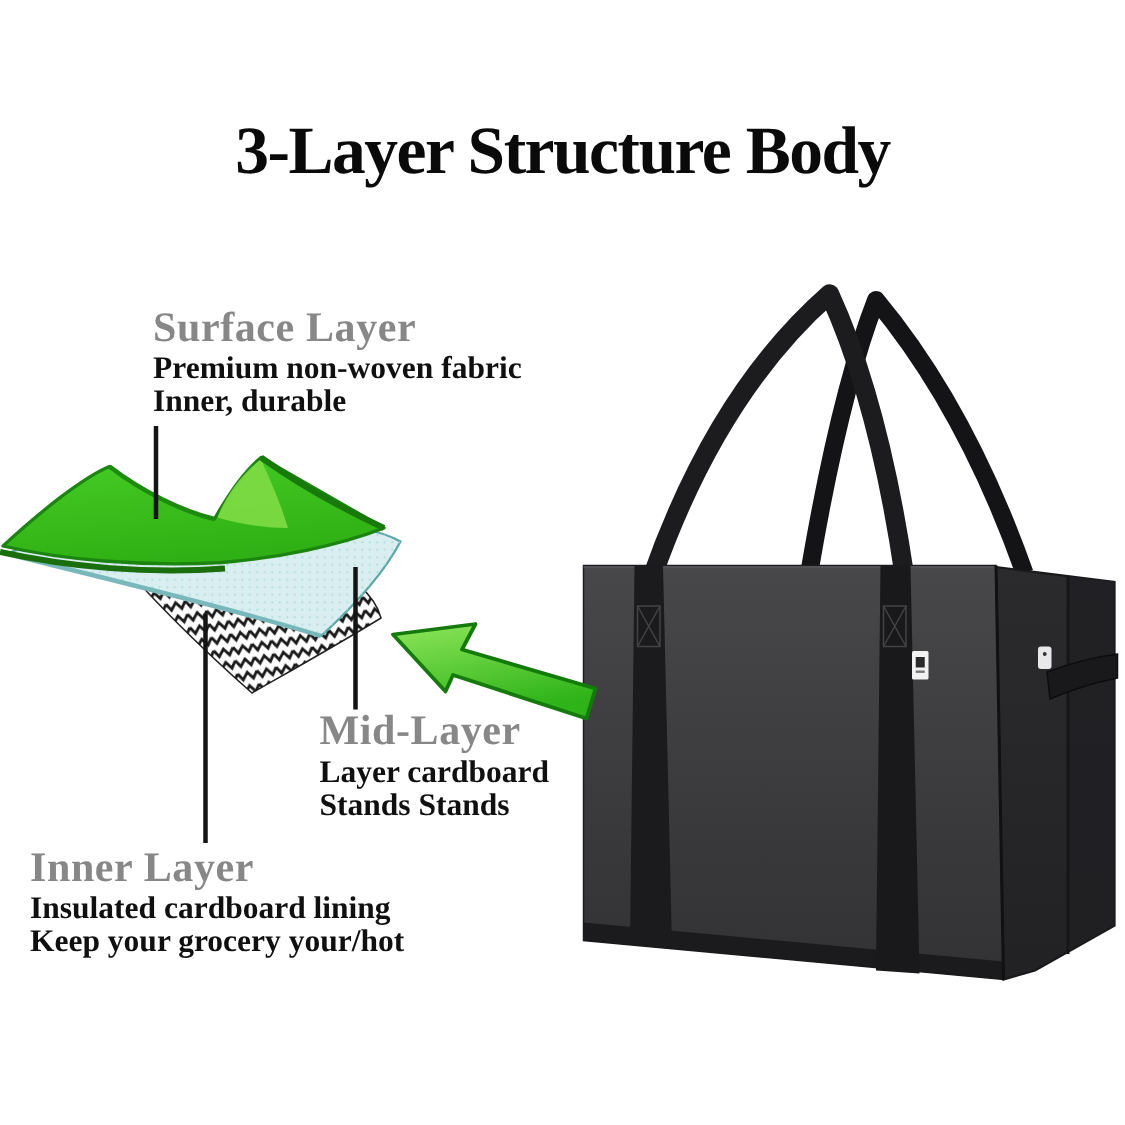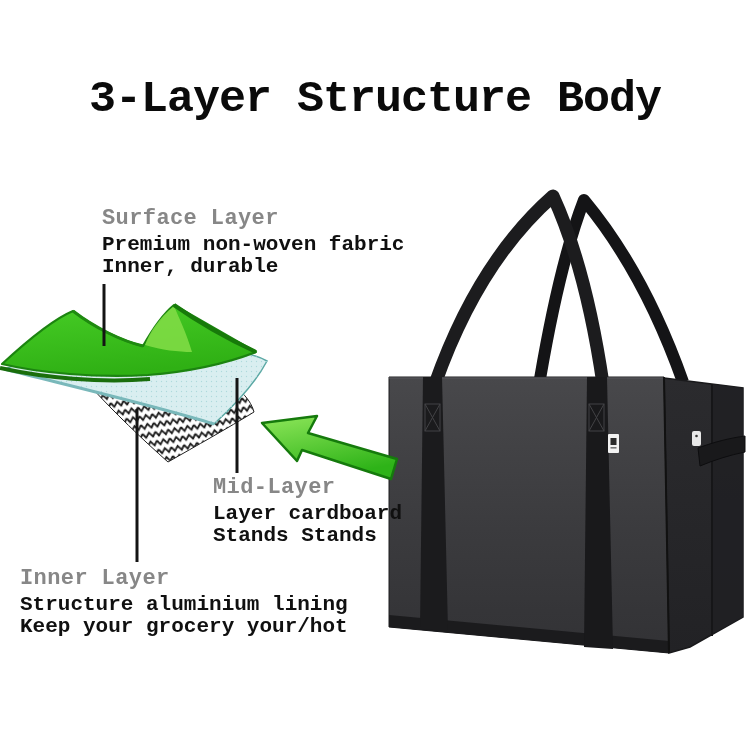--- a/index.html
+++ b/index.html
@@ -1,26 +1,26 @@
 <!DOCTYPE html>
 <html style="--background: #ffffff; --title-text: #0a0a0a; --layer-name-text: #878787; --layer-desc-text: #101010; --callout-line: #141414; --surface-green: #3cc31e; --surface-green-light: #7fdc45; --surface-green-dark: #1c8410; --mid-cyan: #d9eef0; --mid-cyan-edge: #5ba8a4; --inner-white: #ffffff; --inner-pattern: #1a1a1a; --arrow-green-dark: #157a0c; --bag-front: #3b3b3e; --bag-side: #27272a; --bag-strap: #1b1b1d; --bag-tag: #f2f2f2;"><head>
 <meta charset="utf-8">
 <style>
   html,body{margin:0;padding:0;background:#fff;}
   .canvas{
     position:relative;width:750px;height:658px;background:var(--background,#fff);
-    font-family:Liberation Mono, monospace;overflow:hidden;
+    font-family:Liberation Serif, serif;overflow:hidden;
   }
   .page-title{
     position:absolute;top:74px;left:0;width:750px;text-align:center;
     font-size:45px;font-weight:700;letter-spacing:-1px;color:var(--title-text,#0a0a0a);
   }
   .layer-label{position:absolute;}
   .layer-label .name{
-    font-size:22px;font-weight:700;color:var(--layer-name-text,#878787);
+    font-size:28px;font-weight:700;color:var(--layer-name-text,#878787);
     letter-spacing:.4px;line-height:26px;margin-bottom:2px;
   }
   .layer-label .desc{
     font-size:21px;font-weight:700;color:var(--layer-desc-text,#101010);line-height:22px;
   }
   #surface-label{left:102px;top:206px;}
   #mid-label{left:213px;top:475px;}
   #inner-label{left:20px;top:566px;}
   svg{position:absolute;left:0;top:0;}
 </style>
@@ -134,17 +134,17 @@
   </div>
 
   <div class="layer-label" id="mid-label">
     <div class="name">Mid-Layer</div>
     <div class="desc">Layer cardboard</div>
     <div class="desc">Stands Stands</div>
   </div>
 
   <div class="layer-label" id="inner-label">
     <div class="name">Inner Layer</div>
-    <div class="desc">Structure aluminium lining</div>
+    <div class="desc">Insulated cardboard lining</div>
     <div class="desc">Keep your grocery your/hot</div>
   </div>
 
 </div>
 
 </body></html>

